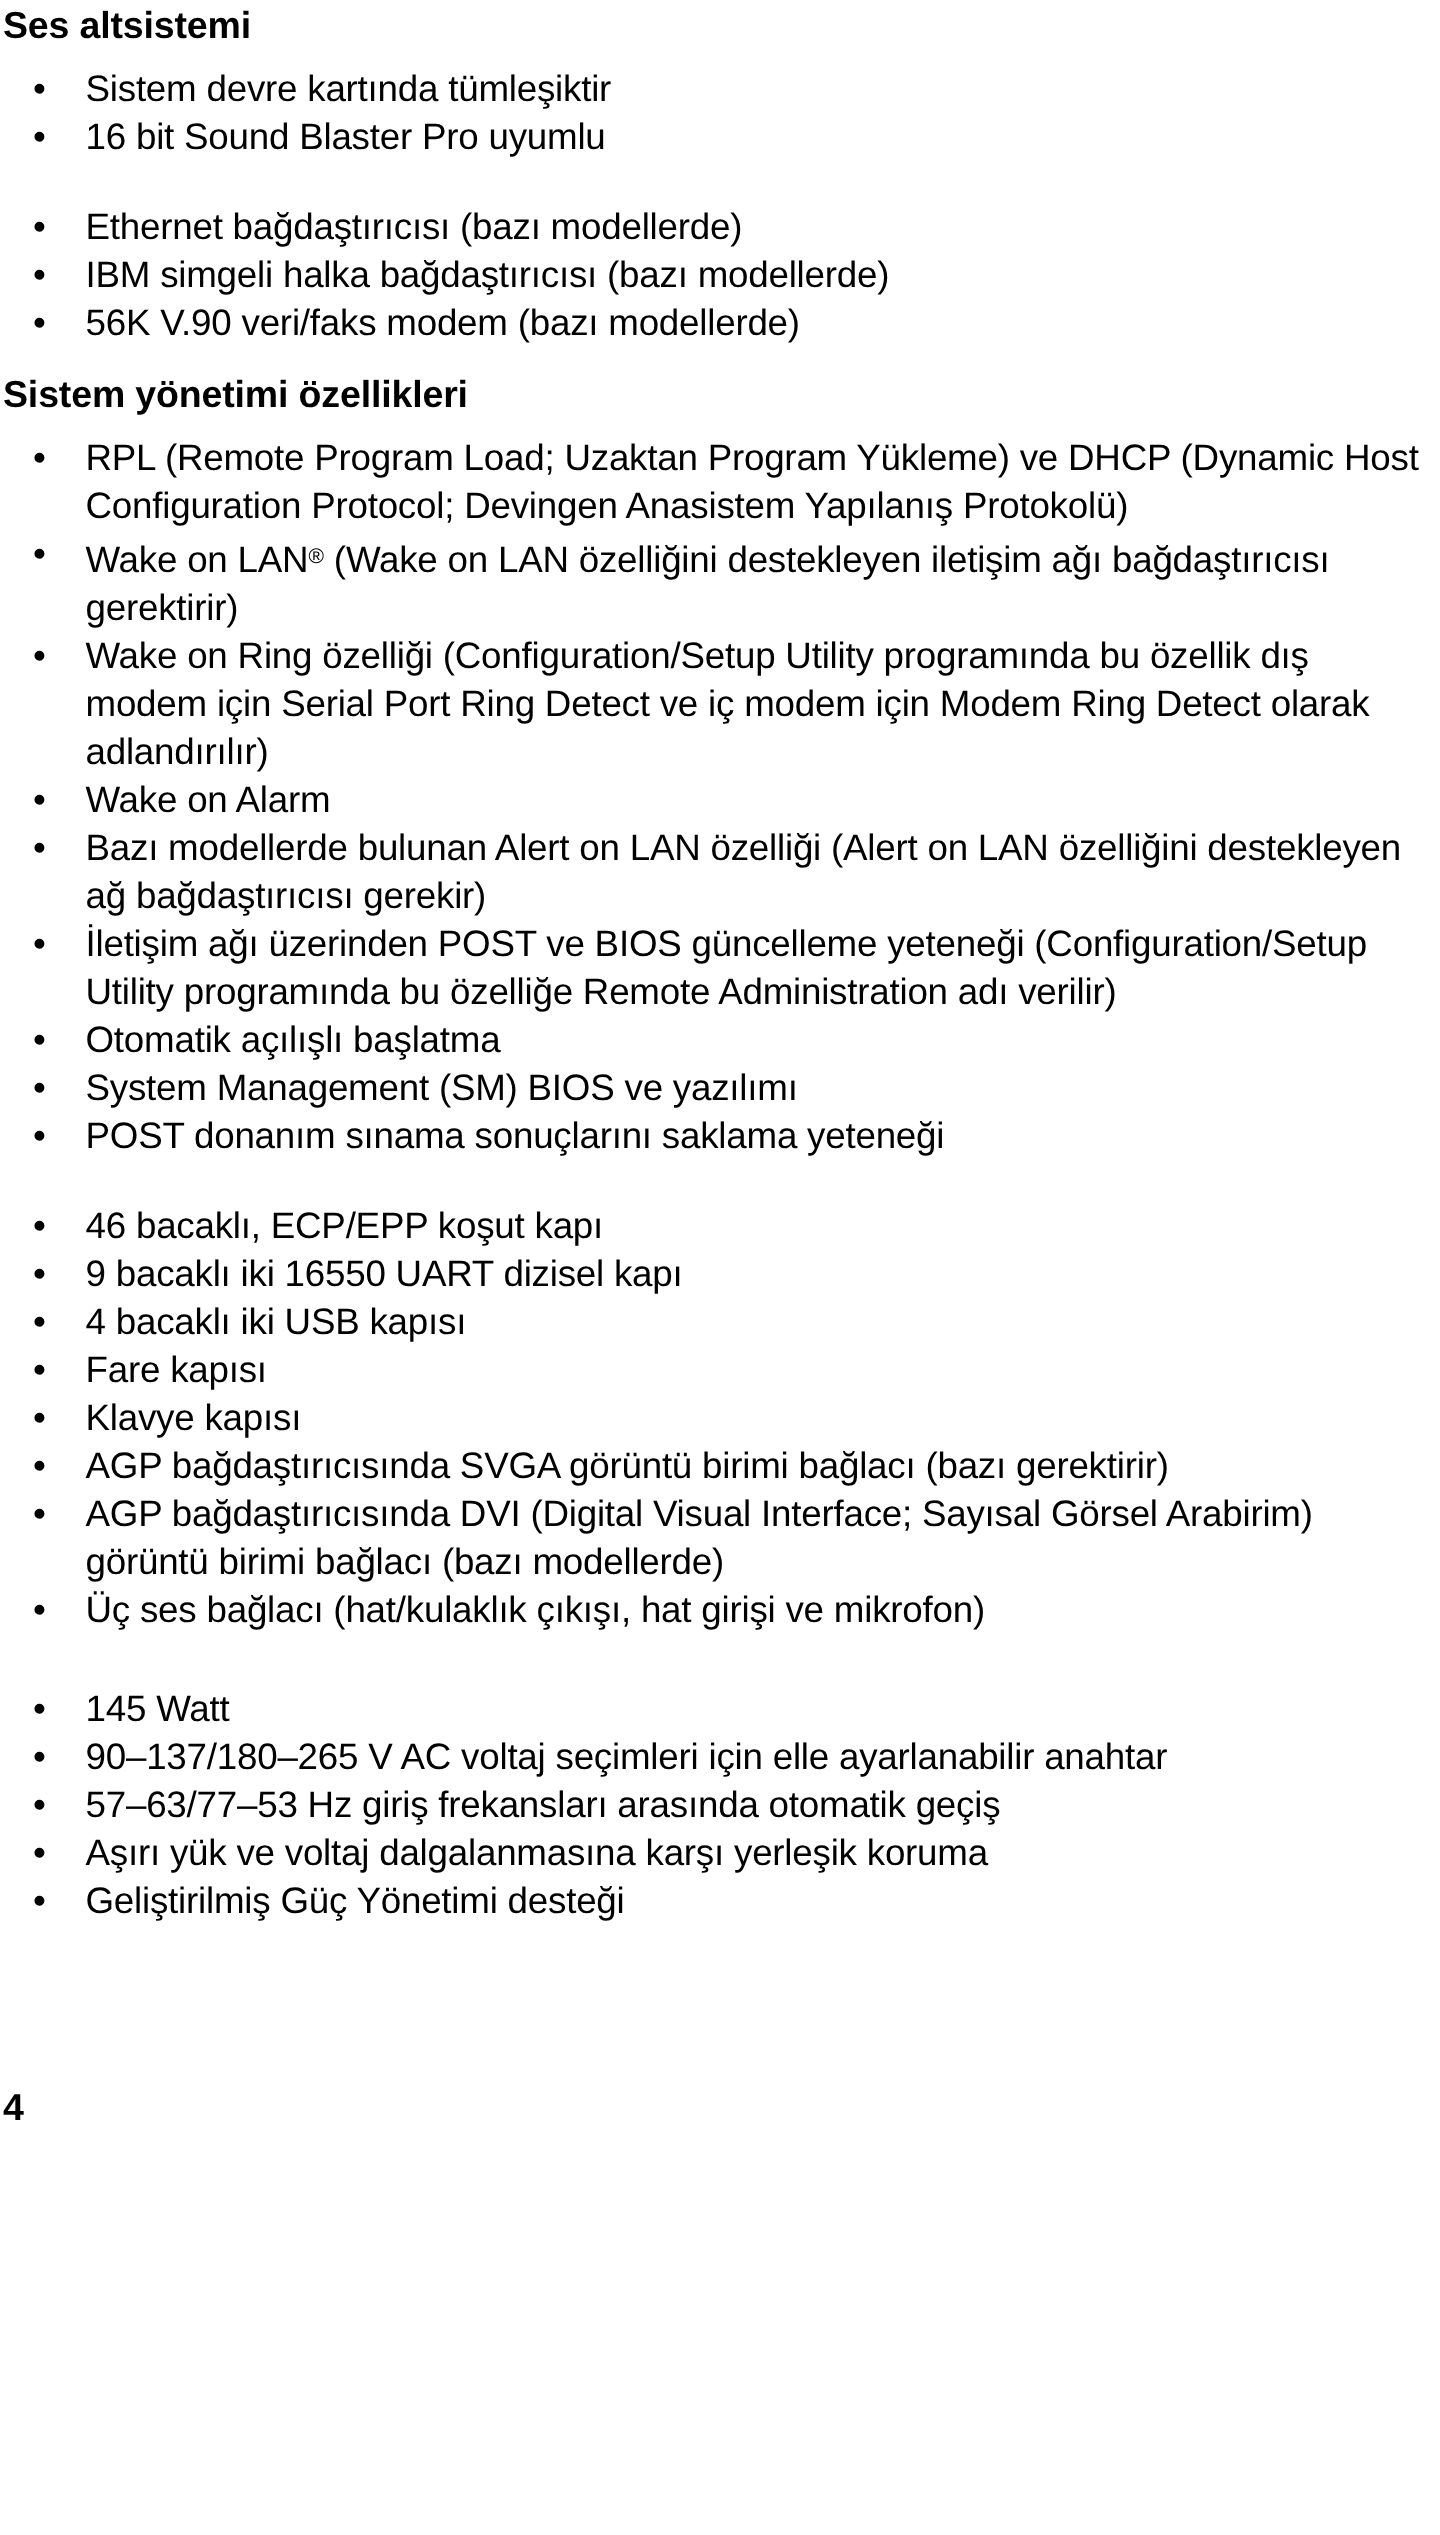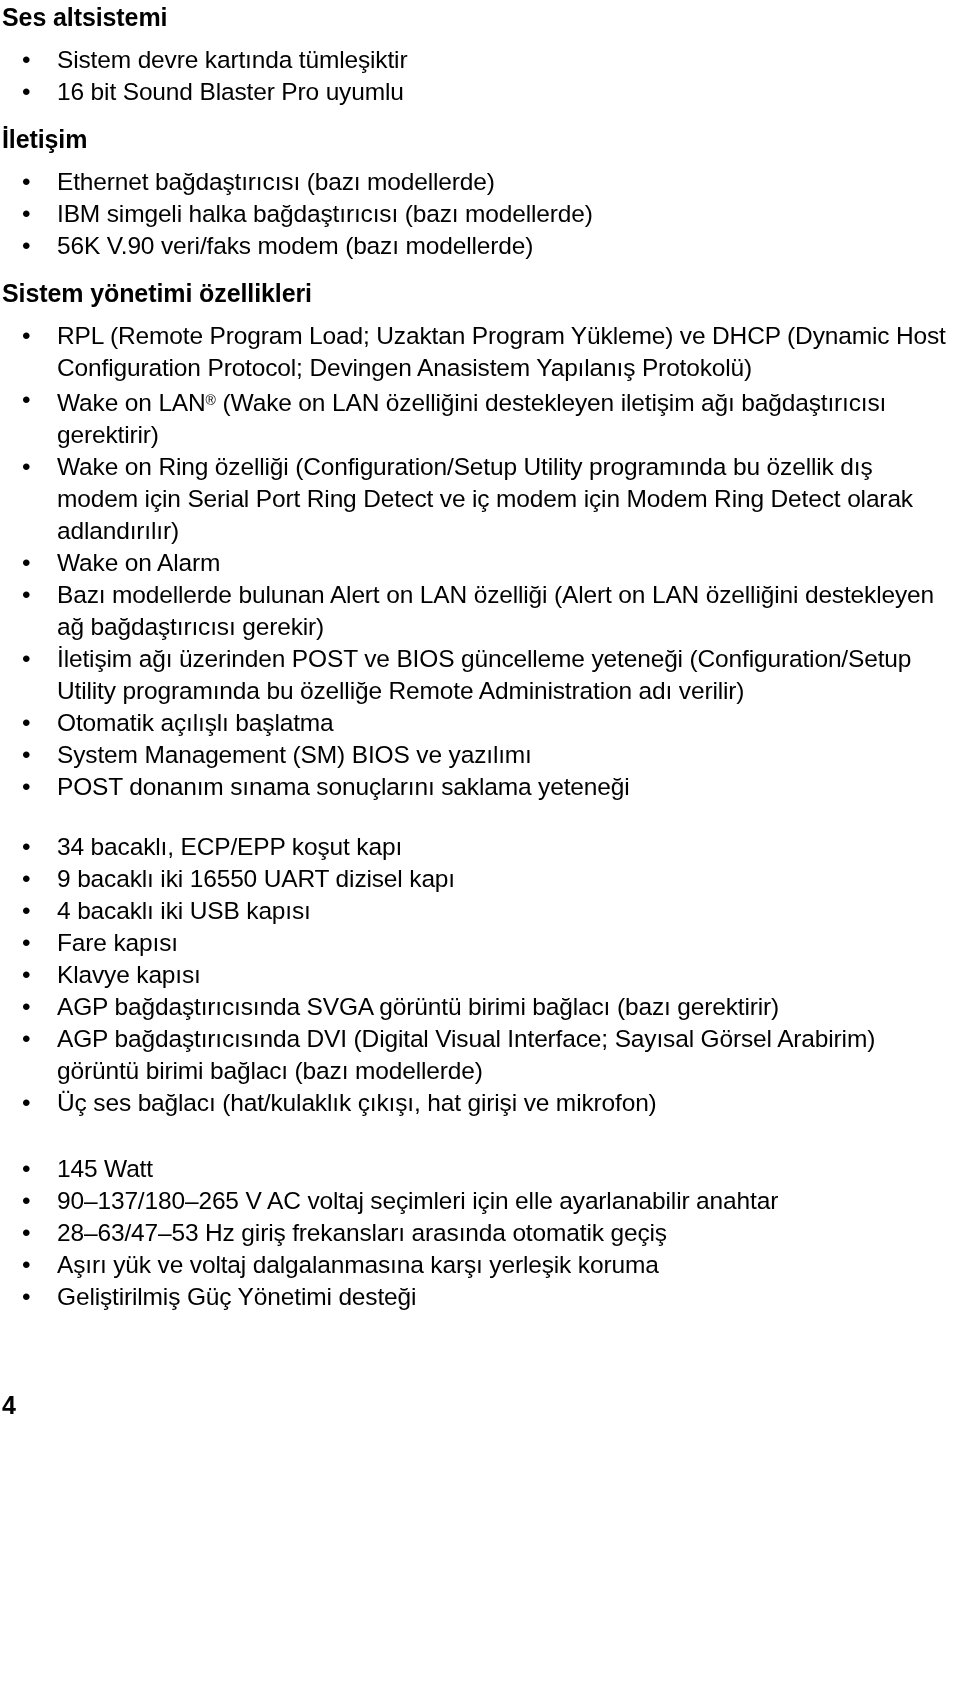--- a/index.html
+++ b/index.html
@@ -120,21 +120,20 @@
         <span class="bullet-dot">•</span>
         <span class="li-text">Sistem devre kartında tümleşiktir</span>
       </li>
       <li>
         <span class="bullet-dot">•</span>
         <span class="li-text">16 bit Sound Blaster Pro uyumlu</span>
       </li>
     </ul>
     <div class="gap-before-heading"></div>
 
-    <h2 class="sec-heading">İletişim</h2>
     <div class="gap-after-heading"></div>
     <ul class="bullets">
       <li>
         <span class="bullet-dot">•</span>
         <span class="li-text">Ethernet bağdaştırıcısı (bazı modellerde)</span>
       </li>
       <li>
         <span class="bullet-dot">•</span>
         <span class="li-text">IBM simgeli halka bağdaştırıcısı (bazı modellerde)</span>
       </li>
@@ -184,21 +183,21 @@
         <span class="bullet-dot">•</span>
         <span class="li-text">POST donanım sınama sonuçlarını saklama yeteneği</span>
       </li>
     </ul>
     <div class="gap-before-heading"></div>
 
     <div class="gap-after-heading"></div>
     <ul class="bullets">
       <li>
         <span class="bullet-dot">•</span>
-        <span class="li-text">34 bacaklı, ECP/EPP koşut kapı</span>
+        <span class="li-text">46 bacaklı, ECP/EPP koşut kapı</span>
       </li>
       <li>
         <span class="bullet-dot">•</span>
         <span class="li-text">9 bacaklı iki 16550 UART dizisel kapı</span>
       </li>
       <li>
         <span class="bullet-dot">•</span>
         <span class="li-text">4 bacaklı iki USB kapısı</span>
       </li>
       <li>
@@ -230,21 +229,21 @@
       <li>
         <span class="bullet-dot">•</span>
         <span class="li-text">145 Watt</span>
       </li>
       <li>
         <span class="bullet-dot">•</span>
         <span class="li-text">90–137/180–265 V AC voltaj seçimleri için elle ayarlanabilir anahtar</span>
       </li>
       <li>
         <span class="bullet-dot">•</span>
-        <span class="li-text">28–63/47–53 Hz giriş frekansları arasında otomatik  geçiş</span>
+        <span class="li-text">57–63/77–53 Hz giriş frekansları arasında otomatik  geçiş</span>
       </li>
       <li>
         <span class="bullet-dot">•</span>
         <span class="li-text">Aşırı yük ve voltaj dalgalanmasına karşı yerleşik koruma</span>
       </li>
       <li>
         <span class="bullet-dot">•</span>
         <span class="li-text">Geliştirilmiş Güç Yönetimi desteği</span>
       </li>
     </ul>

